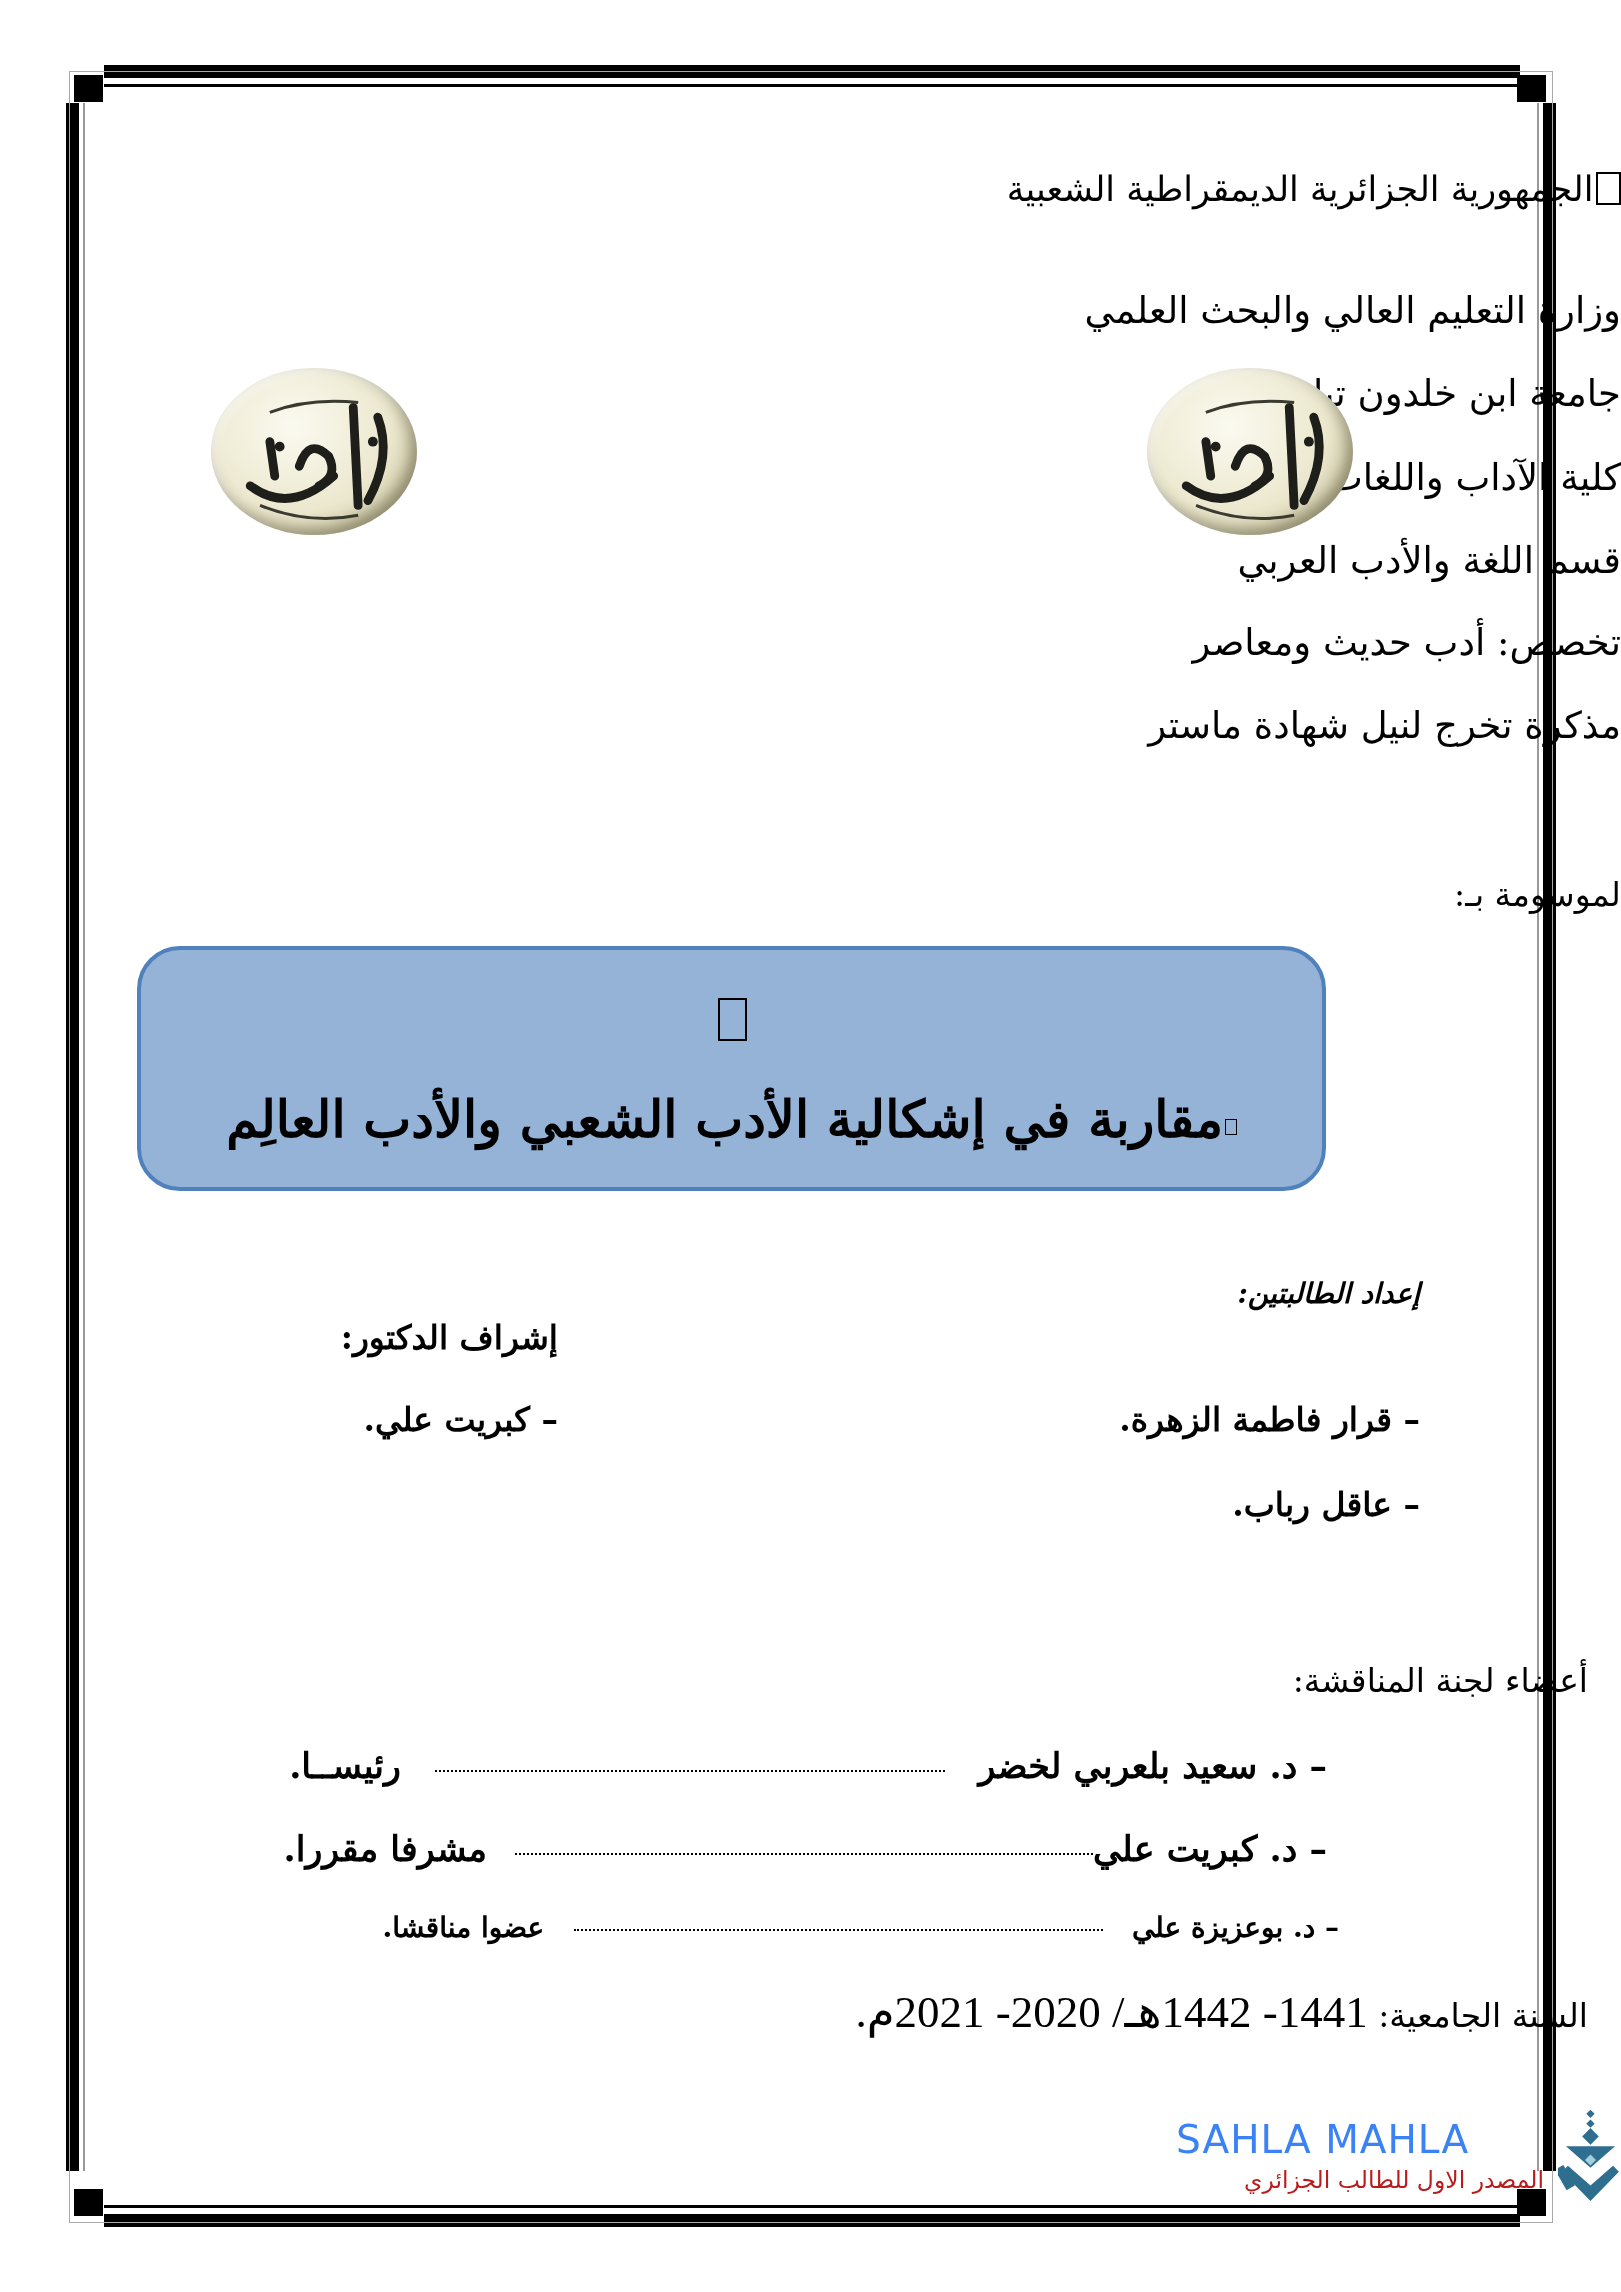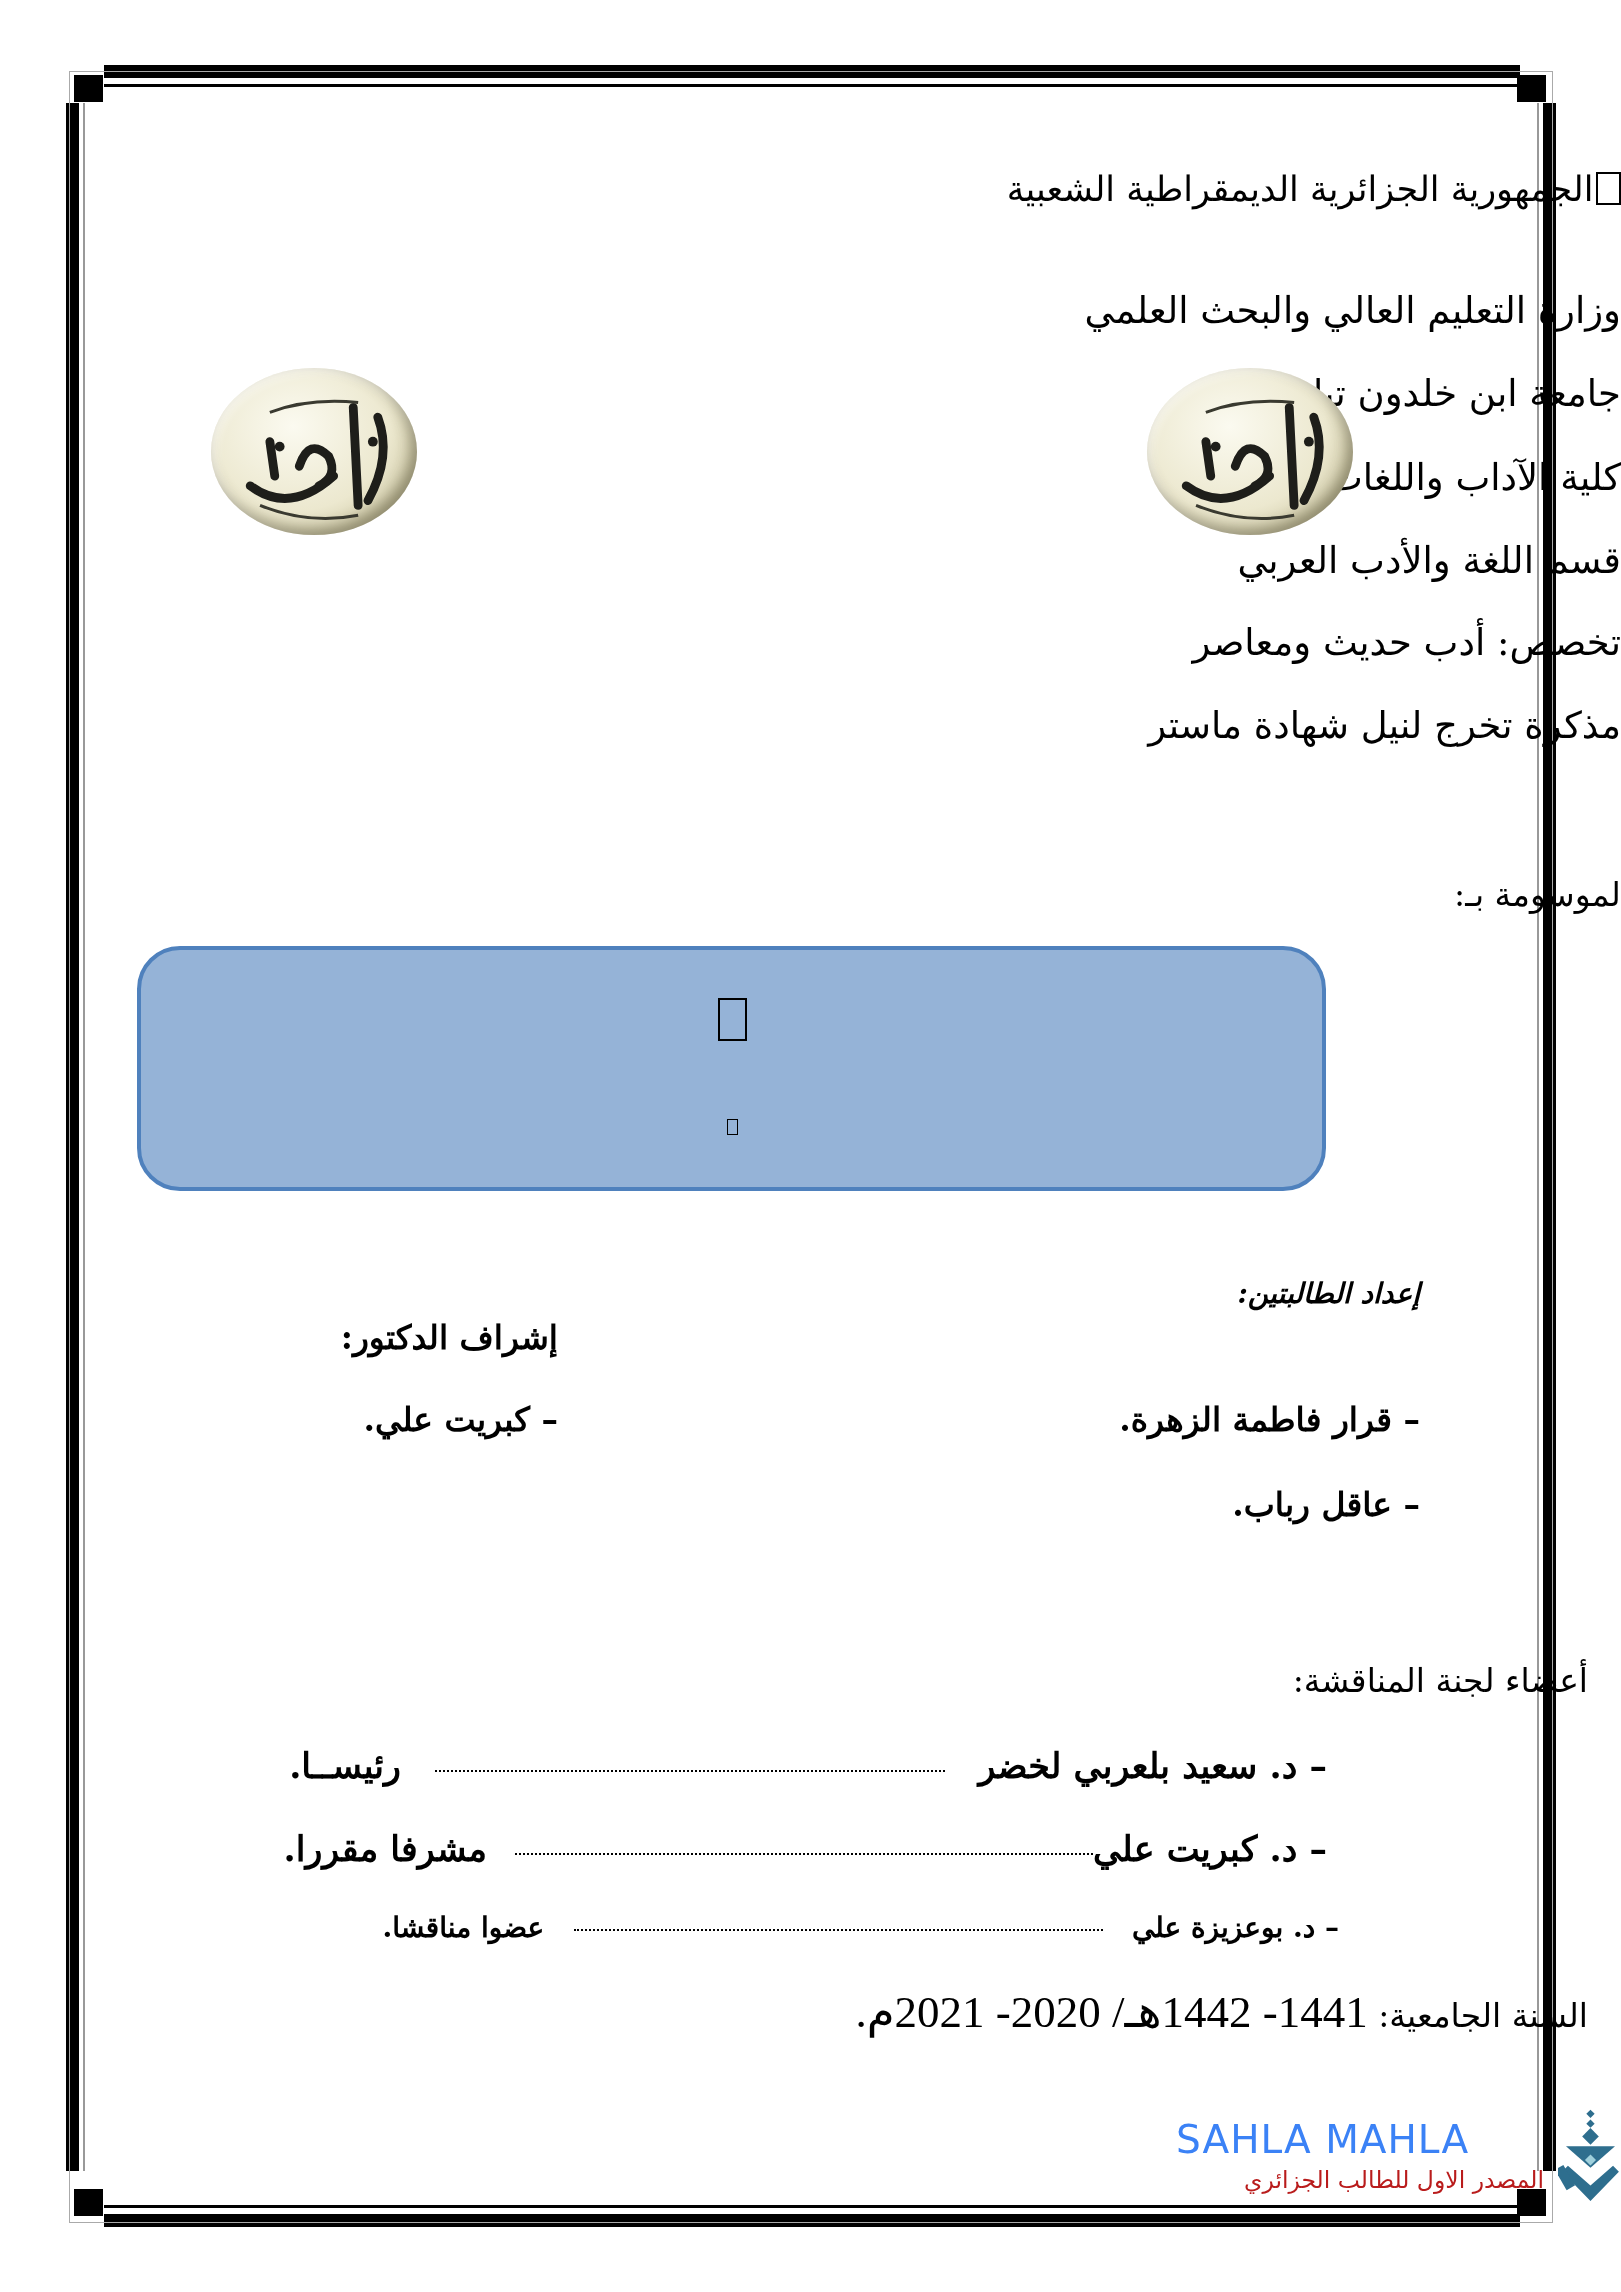--- a/index.html
+++ b/index.html
@@ -109,21 +109,21 @@
   </svg>
 </div>
 
 <div class="center-line" style="top:875px; font-size:33px; left:0; width:1588px;padding-left:42px;">الموسومة بـ:</div>
 
 <div class="title-box">
   <div class="title-line" style="top:37px; font-size:53px;">
     <span class="box-glyph" style="width:29px; height:43px; border-width:2px;"></span>
   </div>
   <div class="title-line" style="top:139px; font-size:51px;">
-    <span class="small-box"></span>
+    <span class="small-box"></span><span>مقاربة في إشكالية الأدب الشعبي والأدب العالِم</span>
   </div>
 </div>
 
 <div class="rtl" style="right:201px; top:1277px; font-size:28px;font-style:italic;">إعداد الطالبتين:</div>
 <div class="rtl" style="right:201px; top:1400px; font-size:33px;">– قرار فاطمة الزهرة.</div>
 <div class="rtl" style="right:201px; top:1485px; font-size:33px;">– عاقل رباب.</div>
 
 <div class="rtl" style="right:1063px; top:1318px; font-size:33px;">إشراف الدكتور:</div>
 <div class="rtl" style="right:1063px; top:1400px; font-size:33px;">– كبريت علي.</div>
 

